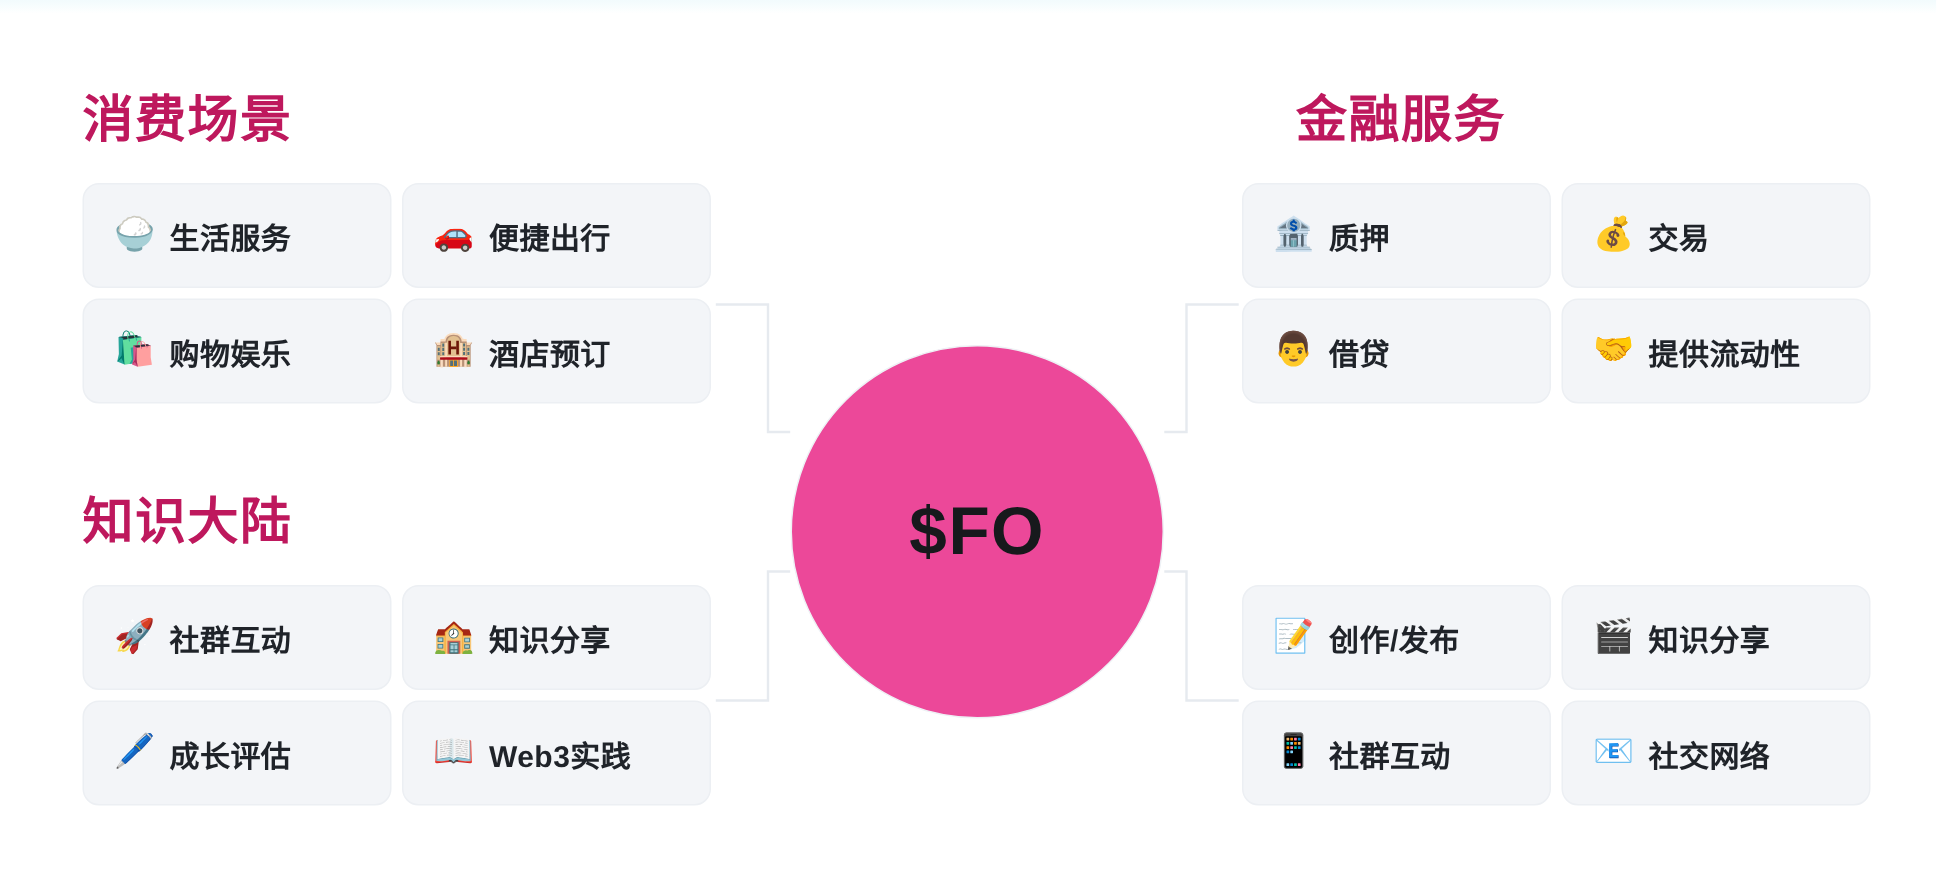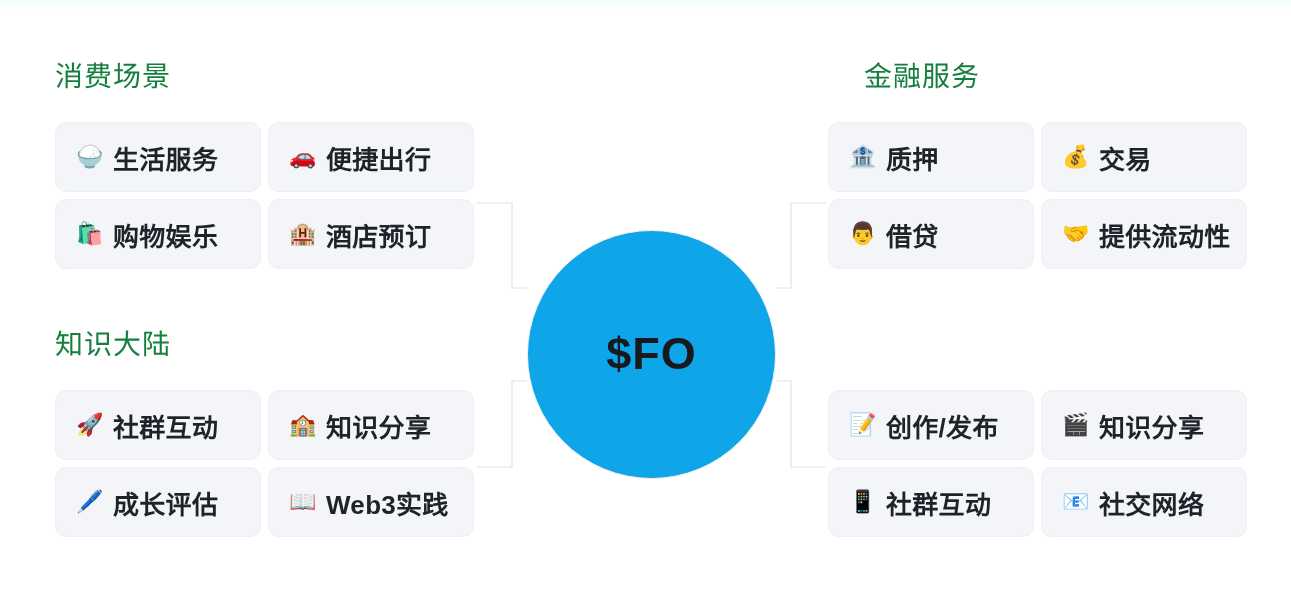--- a/index.html
+++ b/index.html
@@ -23,24 +23,24 @@
   .top-tint {
     position:absolute; left:0; top:0;
     width:1291px; height:9px;
     background:linear-gradient(to bottom,#f2fbfd 0%,#f7fdfe 45%,#ffffff 100%);
     pointer-events:none;
   }
 
   
   .group-title {
     position:absolute;
-    font-size:28px;
-    font-weight:normal;
+    font-size:34px;
+    font-weight:bold;
     letter-spacing:1px;
-    color:#15803d;
+    color:#be185d;
     white-space:nowrap;
     line-height:1;
   }
   .gt-consume { left:55px;  top:63px; }
   .gt-know    { left:55px;  top:331px; }
   .gt-finance { left:828px; top:63px;margin-left:36px; }
   .gt-social  { left:828px; top:331px; }
 
   
   .grid {
@@ -70,34 +70,34 @@
   .card-emoji {
     font-size:22px;
     line-height:1;
     flex:0 0 auto;
     width:26px;
     text-align:center;
     font-family:"DejaVu Sans","Liberation Sans",sans-serif;
   }
 
   .card-label {
-    font-size:26px;
+    font-size:20px;
     font-weight:bold;
     color:#1f2329;
     white-space:nowrap;
     letter-spacing:.3px;
   }
 
   
   .hub {
     position:absolute;
     left:527px; top:230px;
     width:249px; height:249px;
     border-radius:50%;
-    background:#0ea5e9;
+    background:#ec4899;
     border:1px solid #eef1f5;
     display:flex;
     flex-direction:column;
     align-items:center;
     justify-content:center;
     gap:4px;
   }
   .hub-line {
     font-size:45px;
     font-weight:bold;

